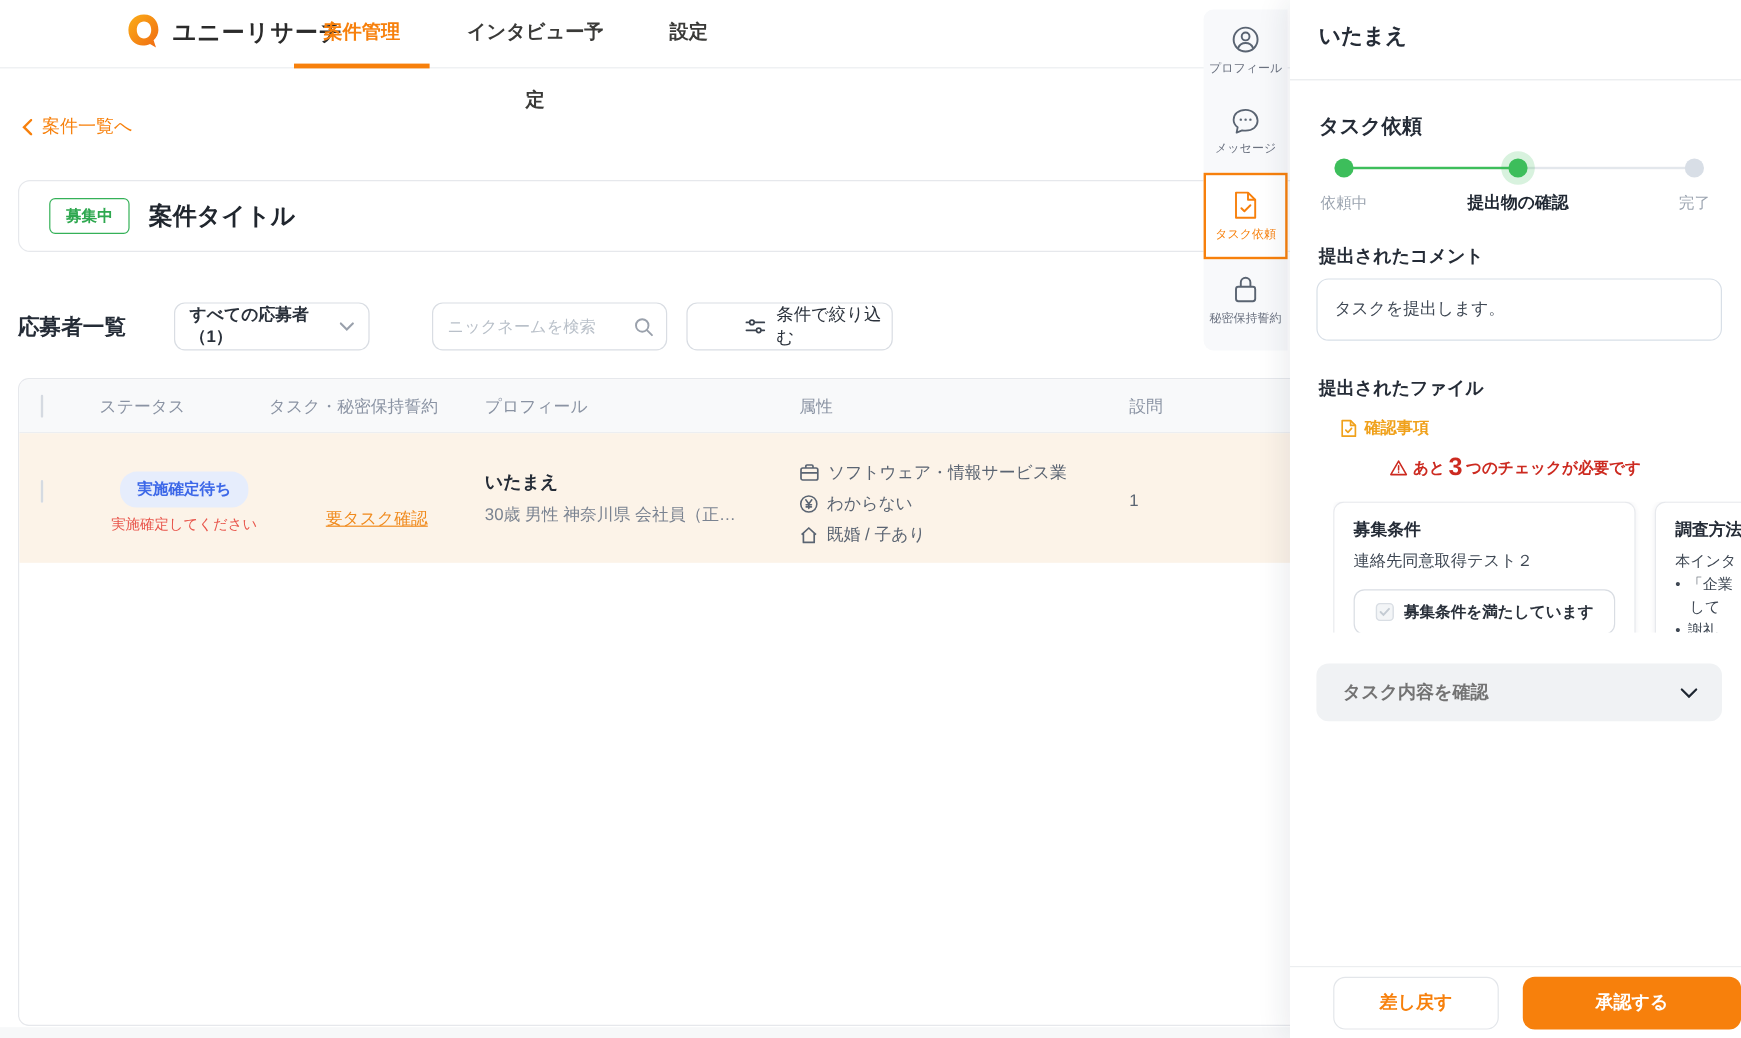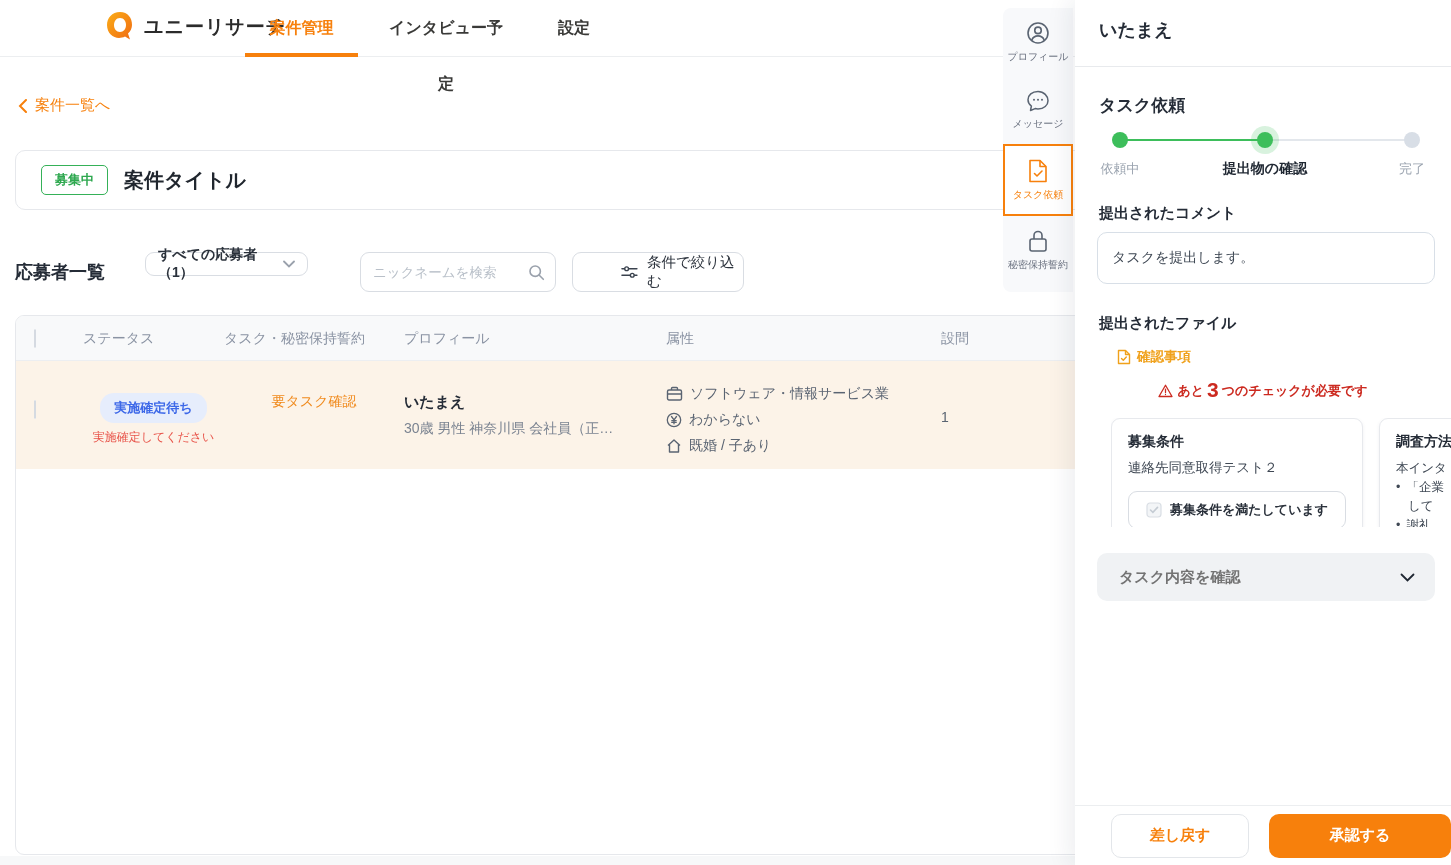--- a/index.html
+++ b/index.html
@@ -25,21 +25,21 @@
   
   .title-card { position:absolute; left:15px; top:150px; width:1075px; height:60px; background:#fff;
     border:1px solid #E6E8EC; border-radius:10px; display:flex; align-items:center; padding-left:25px; z-index:1; }
   .status-badge { border:1.5px solid #35B158; color:#2EA84F; font-size:13px; font-weight:bold;
     border-radius:5px; padding:5px 13px; }
   .case-title { font-size:20px; font-weight:bold; color:#20262E; margin-left:16px; }
 
   
   .toolbar { position:absolute; left:0; top:252px; width:1075px; height:40px; z-index:1; }
   .toolbar-heading { position:absolute; left:15px; top:8px; font-size:18px; font-weight:bold; }
-  .dropdown { position:absolute; left:145px; top:0; width:163px; height:24px; border:1px solid #D9DDE3;
+  .dropdown { position:absolute; left:145px; top:0; width:163px; height:40px; border:1px solid #D9DDE3;
     border-radius:9px; background:#fff; display:flex; align-items:center; padding:0 12px; cursor:pointer; }
   .dropdown-label { font-size:14px; font-weight:bold; color:#2A313B; flex:1; }
   .search-box { position:absolute; left:360px; top:0; width:196px; height:40px; border:1px solid #D9DDE3;
     border-radius:9px; background:#fff; display:flex; align-items:center; padding:0 10px 0 12px; }
   .search-box input { border:none; outline:none; flex:1; width:120px; font-size:13.5px; color:#3A424E;
     font-family:inherit; background:transparent; }
   .search-box input::placeholder { color:#B9C0C9; }
   .filter-btn { position:absolute; left:572px; top:0; width:172px; height:40px; border:1px solid #D9DDE3;
     border-radius:9px; background:#fff; display:flex; align-items:center; justify-content:center; gap:9px;
     font-size:14.5px; color:#2A313B; cursor:pointer;padding-left:48px; }
@@ -51,21 +51,21 @@
   .thead { background:#F8F9FA; height:45px; border-bottom:1px solid #ECEEF1; }
   .thead .th { font-size:14px; color:#8A93A3; line-height:45px; }
   .tdata { height:108px; background:#FCF3E8; }
   .checkbox { width:17px; height:17px; border:1.5px solid #D5DAE1; border-radius:4px; background:#fff; cursor:pointer; }
   .cell-check { padding:14px 0 0 18px; }
   .tdata .cell-check { padding-top:40px; }
   .cell-status { text-align:center; padding-top:32px; }
   .pill-wait { display:inline-block; background:#E6EDFC; color:#3D68E8; font-size:13px; font-weight:bold;
     border-radius:14px; padding:6px 14px; }
   .status-note { margin-top:6px; color:#E8544A; font-size:12px; }
-  .cell-task { text-align:center; padding-top:32px; font-size:14px; color:#F08A1D; }
+  .cell-task { text-align:center; padding-top:63px; font-size:14px; color:#F08A1D;text-decoration:underline; }
   .cell-profile { padding-top:32px; }
   .row-name { font-size:15px; font-weight:bold; color:#252C37; }
   .row-profile { margin-top:8px; font-size:14px; color:#7A8391; }
   .cell-attrs { padding-top:20px; }
   .attr-line { display:flex; align-items:center; gap:7px; font-size:14px; color:#5A6472; height:26px; }
   .cell-q { padding:48px 0 0 15px; font-size:14px; color:#5A6472; }
 
   .bottom-strip { position:absolute; left:0; top:856px; width:1451px; height:9px; background:#F7F8F9; z-index:0; }
 
   

